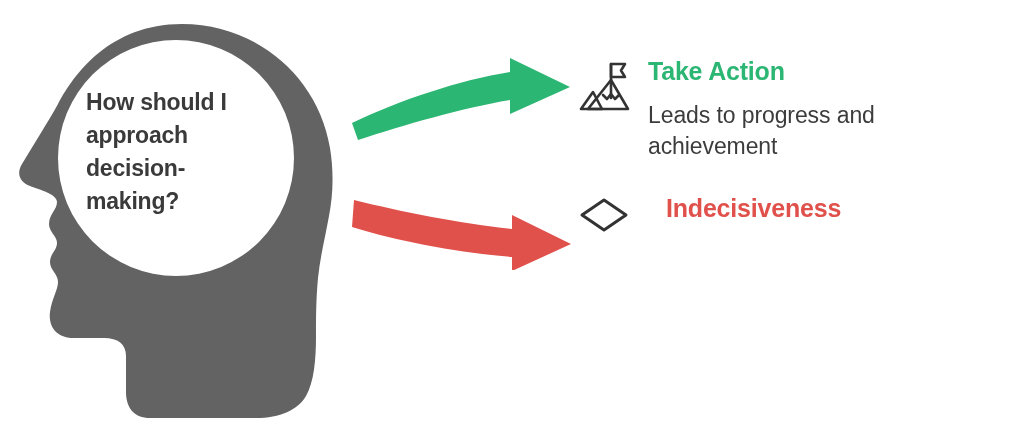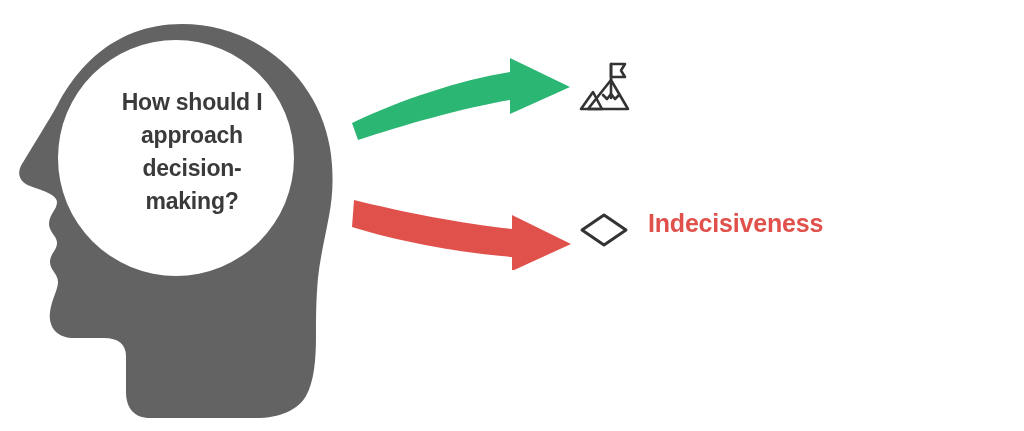--- a/index.html
+++ b/index.html
@@ -28,21 +28,21 @@
     width: 360px;
     height: 431px;
   }
 
   
   #question-text {
     position: absolute;
     left: 86px;
     top: 86px;
     width: 212px;
-    text-align: center;
+    text-align: left;
     font-size: 23px;
     font-weight: bold;
     line-height: 33px;
     color: #3a3a3a;
     letter-spacing: -0.2px;
     white-space: pre-line;
   }
 
   
   #arrows-layer {
@@ -53,21 +53,21 @@
     height: 230px;
   }
 
   
   .branch {
     position: absolute;
     display: flex;
     align-items: flex-start;
   }
   #branch-take-action { left: 578px; top: 56px; }
-  #branch-indecisiveness { left: 578px; top: 208px; }
+  #branch-indecisiveness { left: 578px; top: 193px; gap: 18px; }
 
   .branch-icon {
     width: 52px;
     flex: 0 0 52px;
     padding-top: 2px;
   }
   .branch-body {
     padding-left: 18px;
   }
   .branch-title {
@@ -165,20 +165,25 @@
 
         <path d="M33,6 L47,6 L43,12.5 L47,19 L33,19 Z" fill="none" stroke="#333333" stroke-width="2.6" stroke-linejoin="round"></path>
 
         <path d="M33,22 L50,51 L10,51 Z" fill="none" stroke="#333333" stroke-width="2.6" stroke-linejoin="round"></path>
 
         <path d="M15,34 L24,51 L3,51 Z" fill="none" stroke="#333333" stroke-width="2.6" stroke-linejoin="round"></path>
 
         <path d="M25,37 L29,41 L33,36 L37,41 L41,37" fill="none" stroke="#333333" stroke-width="2.6" stroke-linejoin="round" stroke-linecap="round"></path>
       </svg>
     </div>
+    <div class="branch-body">
+      <div class="branch-title title-green">Take Action</div>
+      <div class="branch-desc">Leads to progress and
+achievement</div>
+    </div>
   </div>
 
   <div class="branch" id="branch-indecisiveness">
     <div class="branch-icon">
       <svg viewBox="0 0 52 40" width="52" height="40">
         <path d="M26,5 L48,20 L26,35 L4,20 Z" fill="none" stroke="#333333" stroke-width="3" stroke-linejoin="round"></path>
       </svg>
     </div>
     <div class="branch-body">
       <div class="branch-title title-red">Indecisiveness</div>

